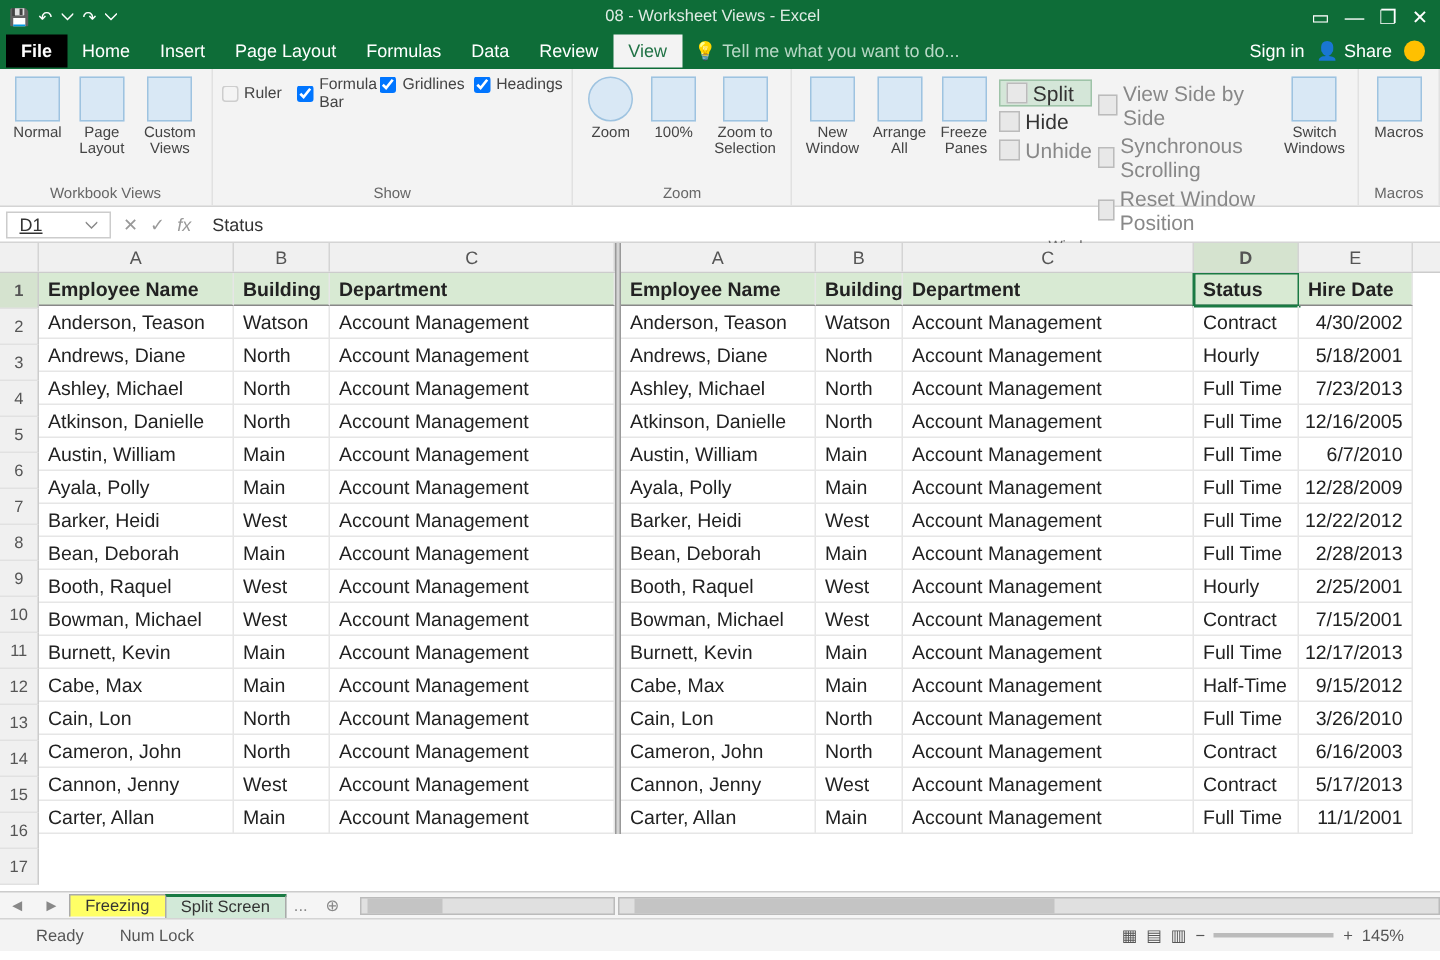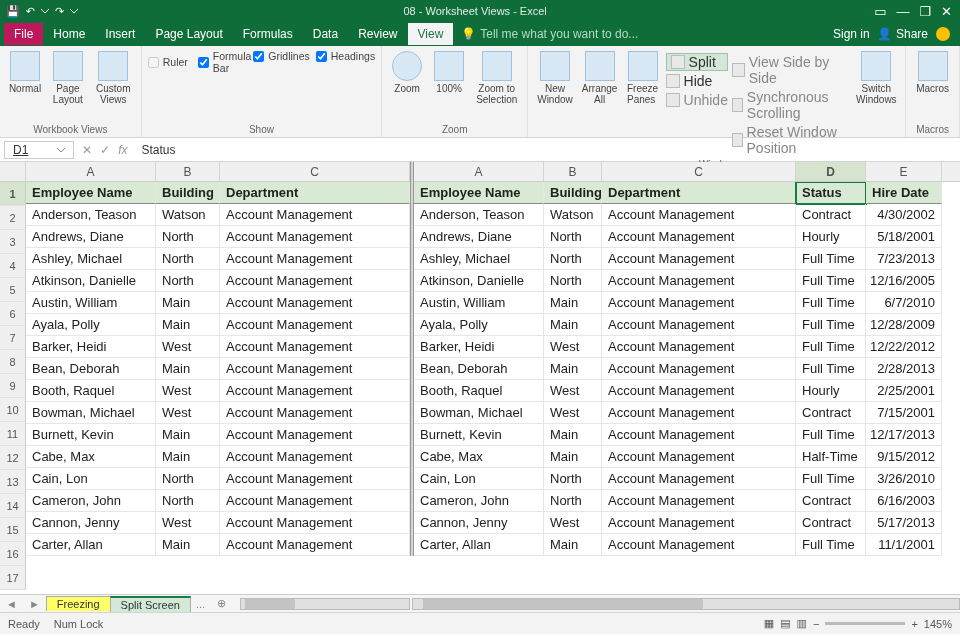--- a/index.html
+++ b/index.html
@@ -7,21 +7,21 @@
 
 
 .titlebar { background: #0e6d38; height: 22px; display: flex; align-items: center; color: #fff; font-size: 11px; }
 .titlebar .qat { display: flex; gap: 6px; padding: 0 6px; align-items: center; }
 .titlebar .title { flex: 1; text-align: center; color: #e0ece5; }
 .titlebar .wincontrols { display: flex; gap: 10px; padding: 0 8px; align-items: center; font-size: 13px; }
 
 
 .menubar { background: #0e6d38; height: 24px; display: flex; align-items: center; padding: 0 4px; color: #fff; font-size: 12px; }
 .menubar .tab { padding: 4px 10px; cursor: pointer; }
-.menubar .tab.file { background: #be185d; }
+.menubar .tab.file { background: #000000; font-weight: bold; }
 .menubar .tab.active { background: #f3f3f3; color: #217346; }
 .menubar .tell { color: #b8d8c6; padding-left: 8px; display: flex; align-items: center; gap: 4px; }
 .menubar .right { margin-left: auto; display: flex; gap: 8px; align-items: center; padding-right: 6px; }
 .smiley { width: 14px; height: 14px; background: #ffc000; border-radius: 50%; display: inline-block; }
 
 
 .ribbon { background: #f3f3f3; height: 92px; border-bottom: 1px solid #d4d4d4; display: flex; }
 .rgroup { border-right: 1px solid #e1e1e1; padding: 3px 6px 0; display: flex; flex-direction: column; }
 .rgroup .body { flex: 1; display: flex; gap: 4px; align-items: flex-start; }
 .rgroup .label { text-align: center; font-size: 10px; color: #666; padding: 2px 0; }
@@ -70,21 +70,21 @@
 .tabsbar { height: 18px; background: #f5f5f5; border-top: 1px solid #ccc; display: flex; align-items: center; font-size: 11px; }
 .tabsbar .nav { padding: 0 6px; color: #888; }
 .sheet-tab { padding: 1px 10px; border: 1px solid #aaa; border-bottom: none; margin-right: -1px; }
 .sheet-tab.yellow { background: #ffff66; }
 .sheet-tab.active { background: #d2e9d8; border-top: 2px solid #1a7a43; }
 .hscroll { flex: 1; display: flex; gap: 2px; padding-left: 8px; }
 .sbar { height: 12px; background: #e0e0e0; border: 1px solid #bbb; position: relative; }
 .sbar .thumb { position: absolute; height: 100%; background: #c4c4c4; }
 
 
-.statusbar { height: 22px; background: #f3f3f3; border-top: 1px solid #d4d4d4; display: flex; align-items: center; font-size: 11px; color: #555; padding: 0 8px; gap: 14px; }
+.statusbar { height: 22px; background: #f3f3f3; border-top: 1px solid #d4d4d4; display: flex; align-items: center; font-size: 11px; color: #555; padding: 0 24px; gap: 24px; }
 .statusbar .right { margin-left: auto; display: flex; gap: 6px; align-items: center; }
 .zoomslider { width: 80px; height: 3px; background: #bbb; position: relative; }
 
 svg.caret { width: 8px; height: 8px; }
 </style>
 </head>
 <body>
 
 <div class="titlebar">
   <div class="qat">
@@ -192,21 +192,21 @@
       <div class="rbtn big">
           <div class="ico"></div>
           <span style="max-width:46px;text-align:center;">New Window</span>
         </div>
       <div class="rbtn big">
           <div class="ico"></div>
           <span style="max-width:44px;text-align:center;">Arrange All</span>
         </div>
       <div class="rbtn big">
           <div class="ico"></div>
-          <span style="max-width:40px;text-align:left;">Freeze Panes</span>
+          <span style="max-width:40px;text-align:right;">Freeze Panes</span>
         </div>
       <div style="display:flex;flex-direction:column;gap:1px;padding-top:4px;">
         <div class="minirow" style="color:#333;background:#d4e6d8;border:1px solid #9ec3a8;padding:0 4px;">
             <span class="smico"></span>
             <span>Split</span>
           </div>
         <div class="minirow" style="color:#333;">
             <span class="smico"></span>
             <span>Hide</span>
           </div>

